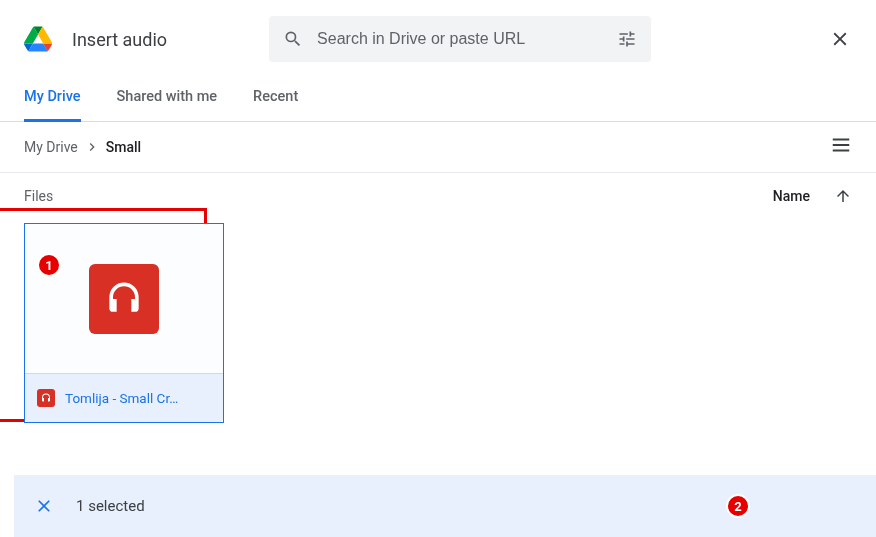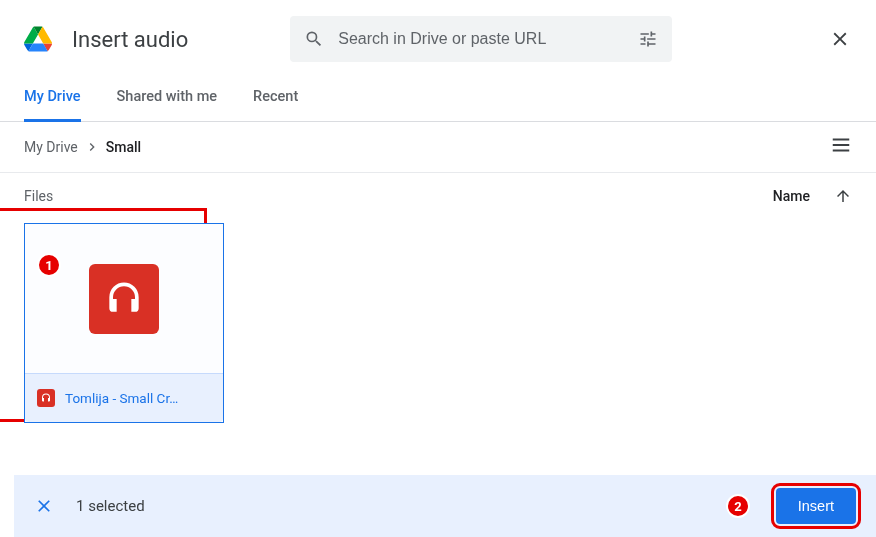--- a/index.html
+++ b/index.html
@@ -16,21 +16,21 @@
     align-items: center;
     padding: 16px 24px 12px 24px;
     gap: 16px;
   }
   .logo {
     width: 28px;
     height: 26px;
     flex-shrink: 0;
   }
   .title {
-    font-size: 22px;
+    font-size: 18px;
     color: #3c4043;
     font-weight: 400;
     margin-left: 4px;
   }
   .search-box {
     margin-left: 86px;
     background: #f1f3f4;
     border-radius: 4px;
     height: 46px;
     width: 382px;
@@ -299,17 +299,16 @@
   </div>
 </div>
 
 <div class="footer">
   <div class="footer-close">
     <svg width="20" height="20" viewBox="0 0 24 24" fill="#1a73e8">
         <path d="M19 6.41 17.59 5 12 10.59 6.41 5 5 6.41 10.59 12 5 17.59 6.41 19 12 13.41 17.59 19 19 17.59 13.41 12z"></path>
       </svg>
   </div>
   <div class="selected-text">1 selected</div>
-  <button class="insert-btn">Insert</button>
 </div>
 
 <div class="ann ann1">1</div>
 <div class="ann ann2">2</div>
 
 </body></html>

